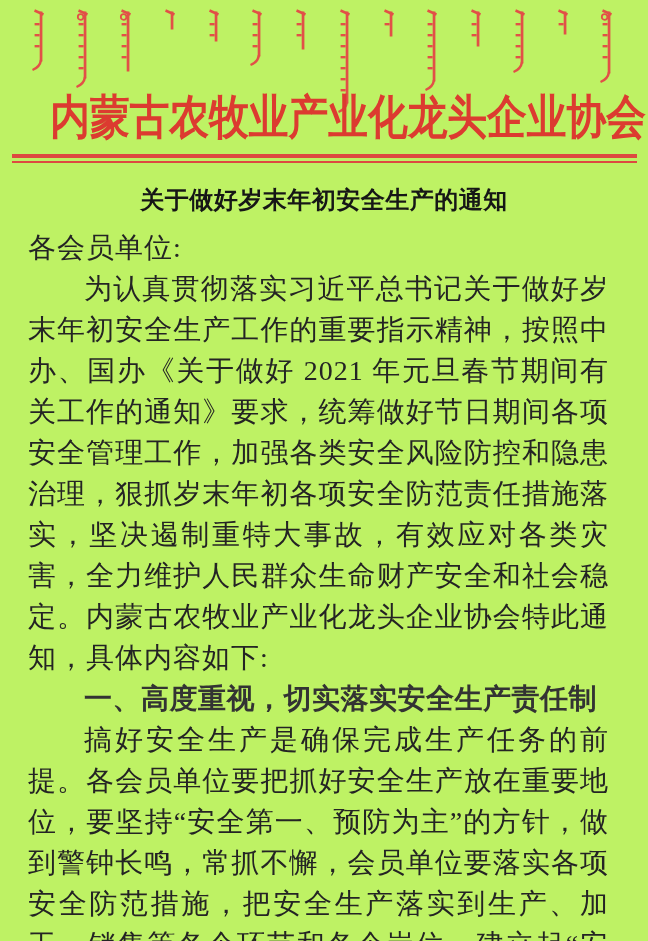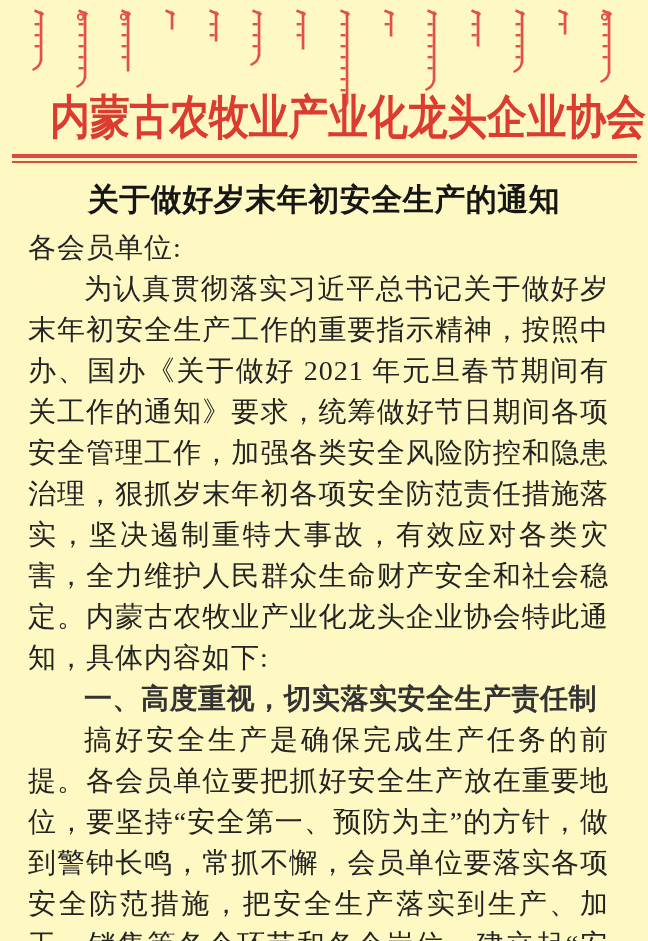--- a/index.html
+++ b/index.html
@@ -1,17 +1,17 @@
 <!DOCTYPE html>
 <html><head>
 <meta charset="utf-8">
 <style>
   html,body{margin:0;padding:0;background:#ffffff;}
   .page{
-    position:relative;width:648px;height:941px;overflow:hidden;background:#fef9c3;
+    position:relative;width:648px;height:941px;overflow:hidden;background:#bef264;
     font-family:"Liberation Serif","DejaVu Serif",serif;
   }
   
   .m-band{
     display:flex;justify-content:space-between;align-items:flex-start;
     padding:8px 28px 0 30px;height:104px;box-sizing:border-box;
   }
   .m-col{display:block;}
   .m-col svg{display:block;}
   
@@ -26,21 +26,21 @@
   
   .rule{
     margin:10px 11px 0 12px;
     border-top:4px solid #dd4a40;
     border-bottom:2px solid #dd4a40;
     height:3px;
   }
   .doc-title{
     margin:16px 0 0 0;
     text-align:center;
-    font-size:31px;font-weight:bold;color:#161616;
+    font-size:24px;font-weight:bold;color:#161616;
     font-family:"Liberation Serif","DejaVu Serif",serif;
     letter-spacing:0.5px;line-height:42px;
   }
   .body-text{
     margin:6px 39px 0 28px;
     font-size:28px;line-height:41px;letter-spacing:1px;
     color:#242424;text-align:justify;
   }
   .body-text p{margin:0;}
   .indent{text-indent:2em;}

